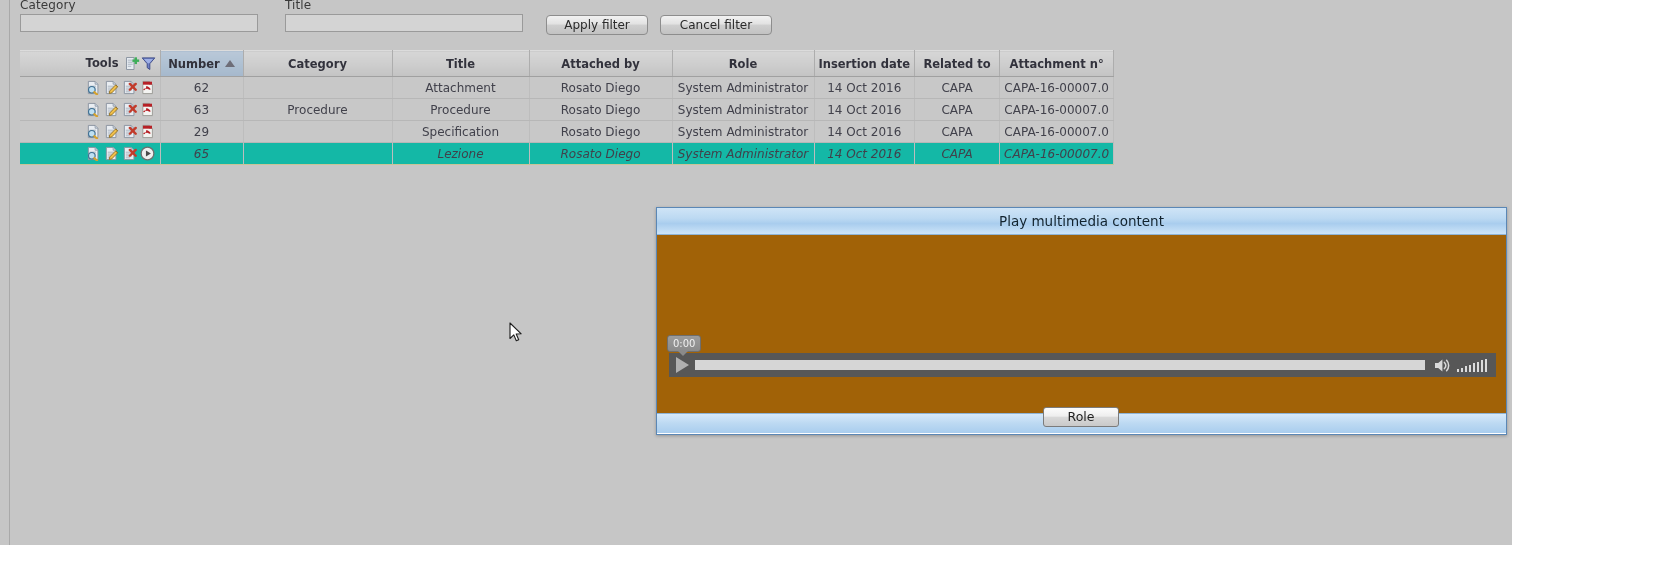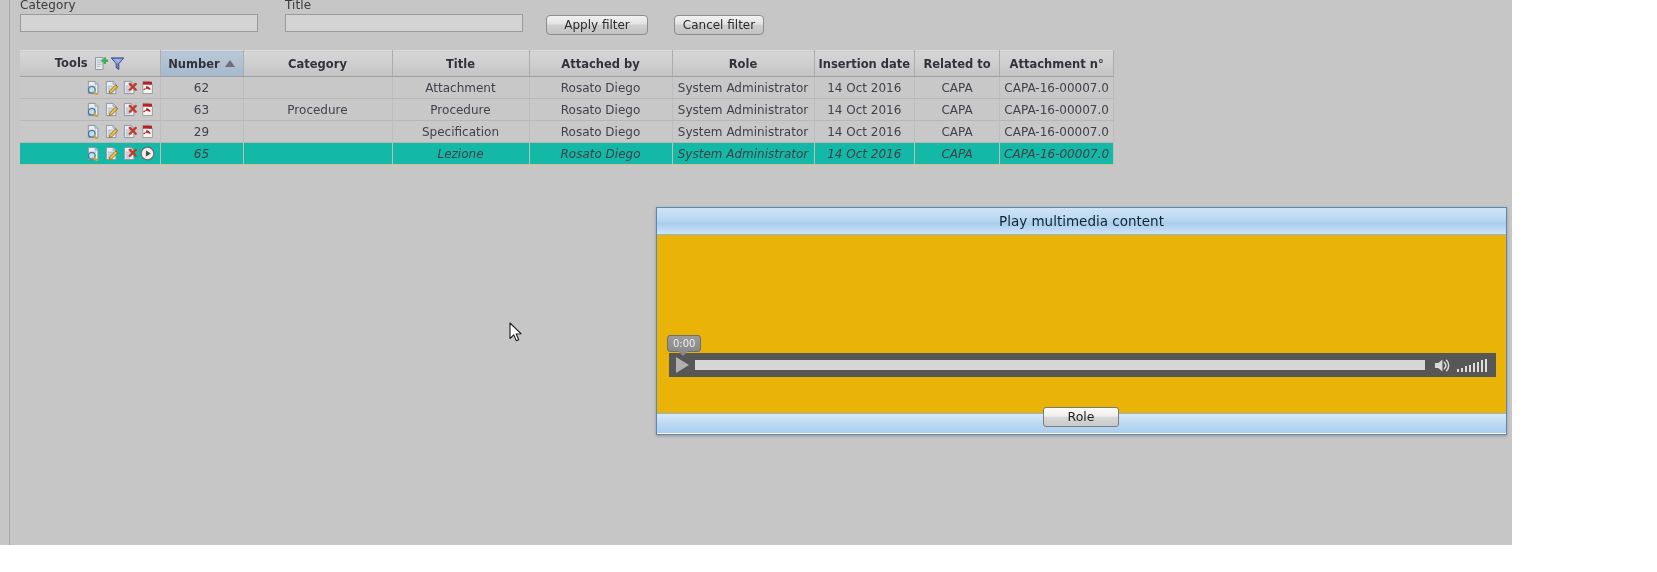--- a/index.html
+++ b/index.html
@@ -96,21 +96,21 @@
     font-weight: bold;
     text-align: center;
     padding: 0 4px;
     box-sizing: border-box;
     white-space: nowrap;
   }
   .grid th.sorted {
     background: linear-gradient(to bottom, #b9c8d8 0%, #aec0d2 55%, #a5b8cc 100%);
     margin-top: 28px;
   }
-  .grid th.tools-head { text-align: center; }
+  .grid th.tools-head { text-align: right; }
   .grid td {
     height: 21px;
     background: #c8c8c8;
     border-right: 1px solid #bdbdbd;
     border-bottom: 1px solid #b7b7b7;
     color: #41414b;
     text-align: center;
     padding: 2px 4px;
     box-sizing: border-box;
     white-space: nowrap;
@@ -168,21 +168,21 @@
     border-bottom: 1px solid #8fb4d6;
     color: #12232e;
     font-size: 13.5px;
     text-align: center;
     line-height: 27px;
     box-sizing: border-box;
   }
   .modal-body {
     position: relative;
     height: 178px;
-    background: #eab308;
+    background: #a16207;
     box-sizing: border-box;
   }
   .modal-footer {
     height: 20px;
     background: linear-gradient(to bottom, #d6e9f9 0%, #bcd9f2 50%, #a9cdee 100%);
     border-top: 1px solid #8fb4d6;
     box-sizing: border-box;
   }
 
   
@@ -283,21 +283,21 @@
   <div class="bottom-strip"></div>
 
   <div>
     <div class="filter-label" style="left:20px; top:-2px;">Category</div>
     <input class="filter-input" style="left: 20px; top: 14px; width: 238px;" value="">
 
     <div class="filter-label" style="left:285px; top:-2px;">Title</div>
     <input class="filter-input" style="left: 285px; top: 14px; width: 238px;" value="">
 
     <button class="filter-btn" style="left:546px; top:15px; width:102px;">Apply filter</button>
-    <button class="filter-btn" style="left:660px; top:15px; width:90px;margin-left:14px;">Cancel filter</button>
+    <button class="filter-btn" style="left:660px; top:15px; width:112px;">Cancel filter</button>
   </div>
 
   <table class="grid">
     <colgroup id="grid-cols">
         <col style="width: 140px;">
         <col style="width: 83px;">
         <col style="width: 149px;">
         <col style="width: 137px;">
         <col style="width: 143px;">
         <col style="width: 142px;">

